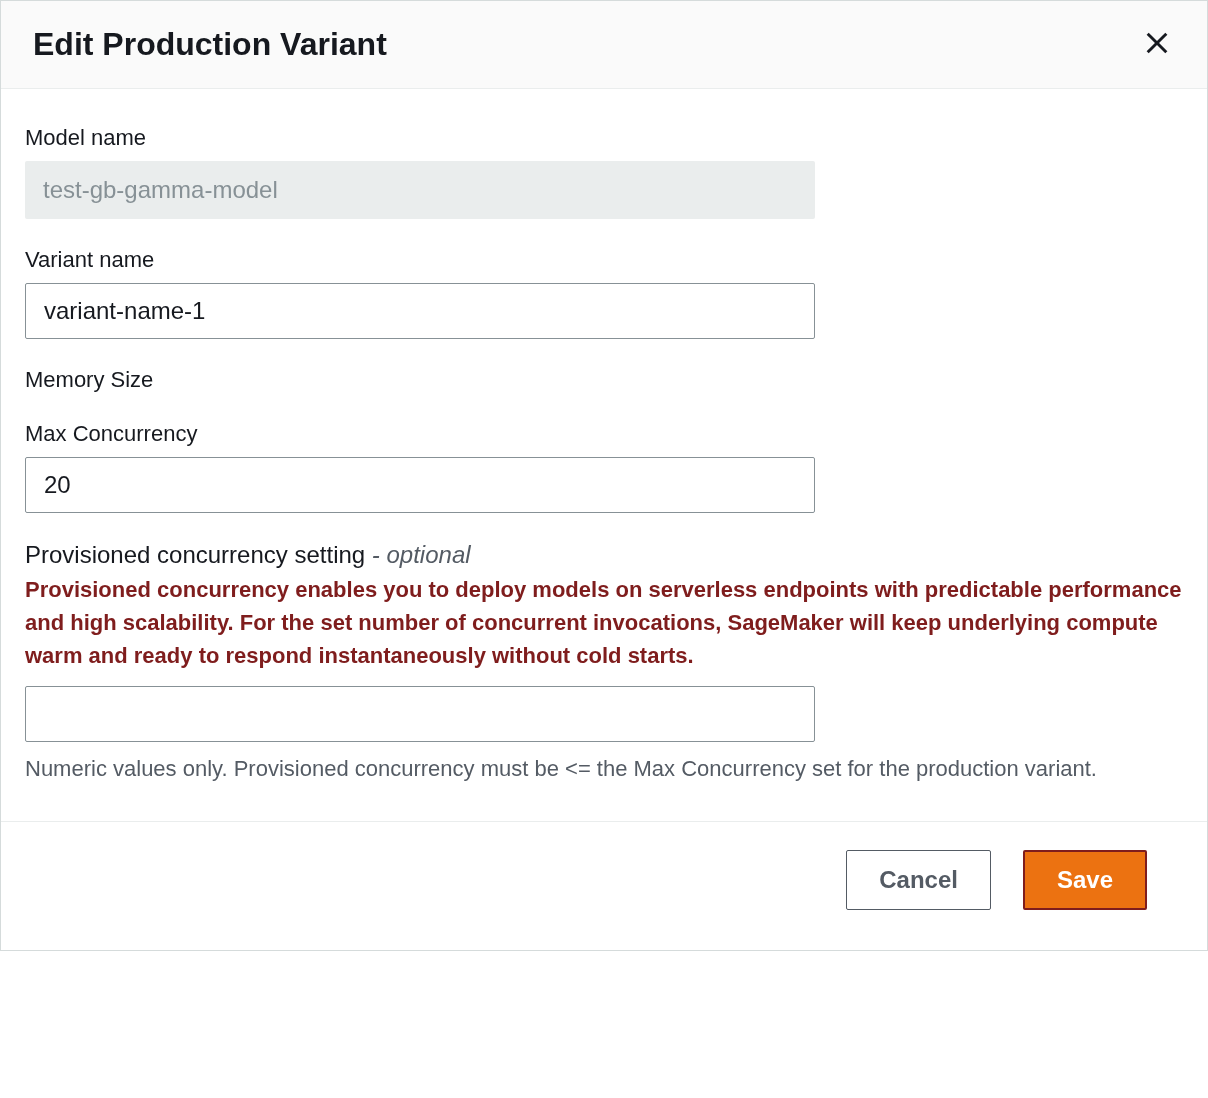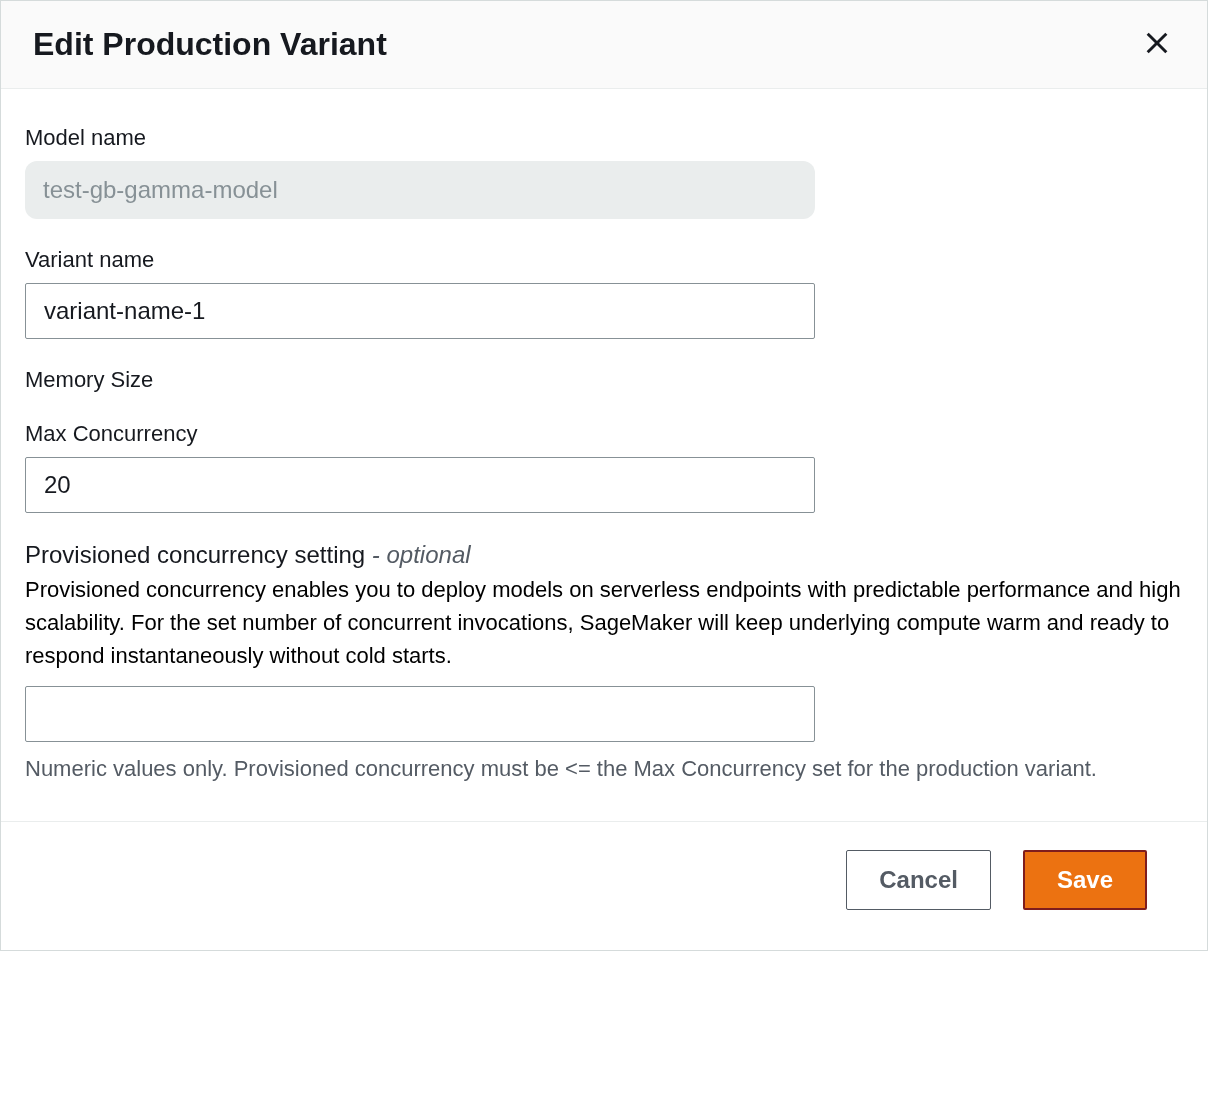--- a/index.html
+++ b/index.html
@@ -87,21 +87,21 @@
       font-family: inherit;
     }
     
     .form-input-disabled {
       width: 790px;
       height: 58px;
       padding: 14px 18px;
       font-size: 24px;
       background: #eaeded;
       color: #879196;
-      border-radius: 12px;
+      border-radius: 2px;
       display: flex;
       align-items: center;
     }
     
     .form-select-wrapper {
       position: relative;
       width: 790px;
     }
     
     .form-select {
@@ -126,23 +126,24 @@
       pointer-events: none;
     }
     
     .select-caret svg {
       width: 18px;
       height: 12px;
     }
     
     .form-description {
       font-size: 22px;
-      color: #000000;
+      color: #7f1d1d;
       line-height: 1.5;
       margin-bottom: 14px;
+      font-weight: bold;
     }
     
     .form-hint {
       font-size: 22px;
       color: #545b64;
       line-height: 1.5;
       margin-top: 10px;
     }
     
     .provisioned-label {

